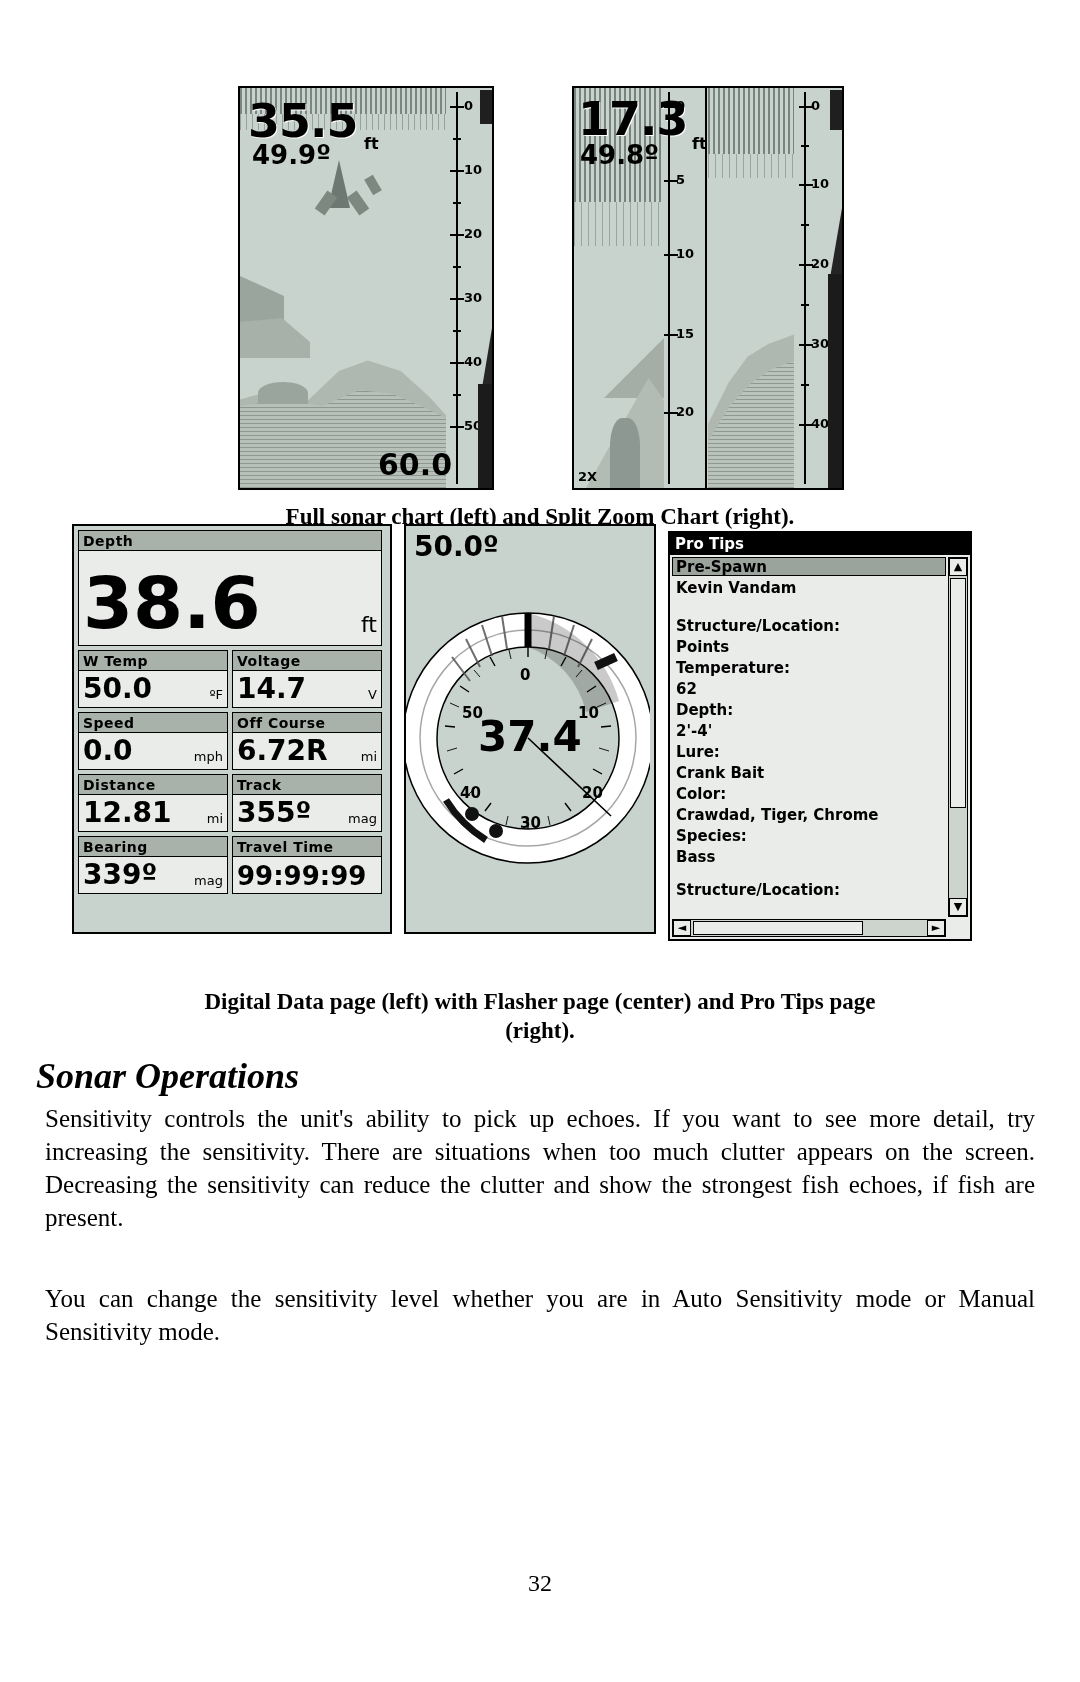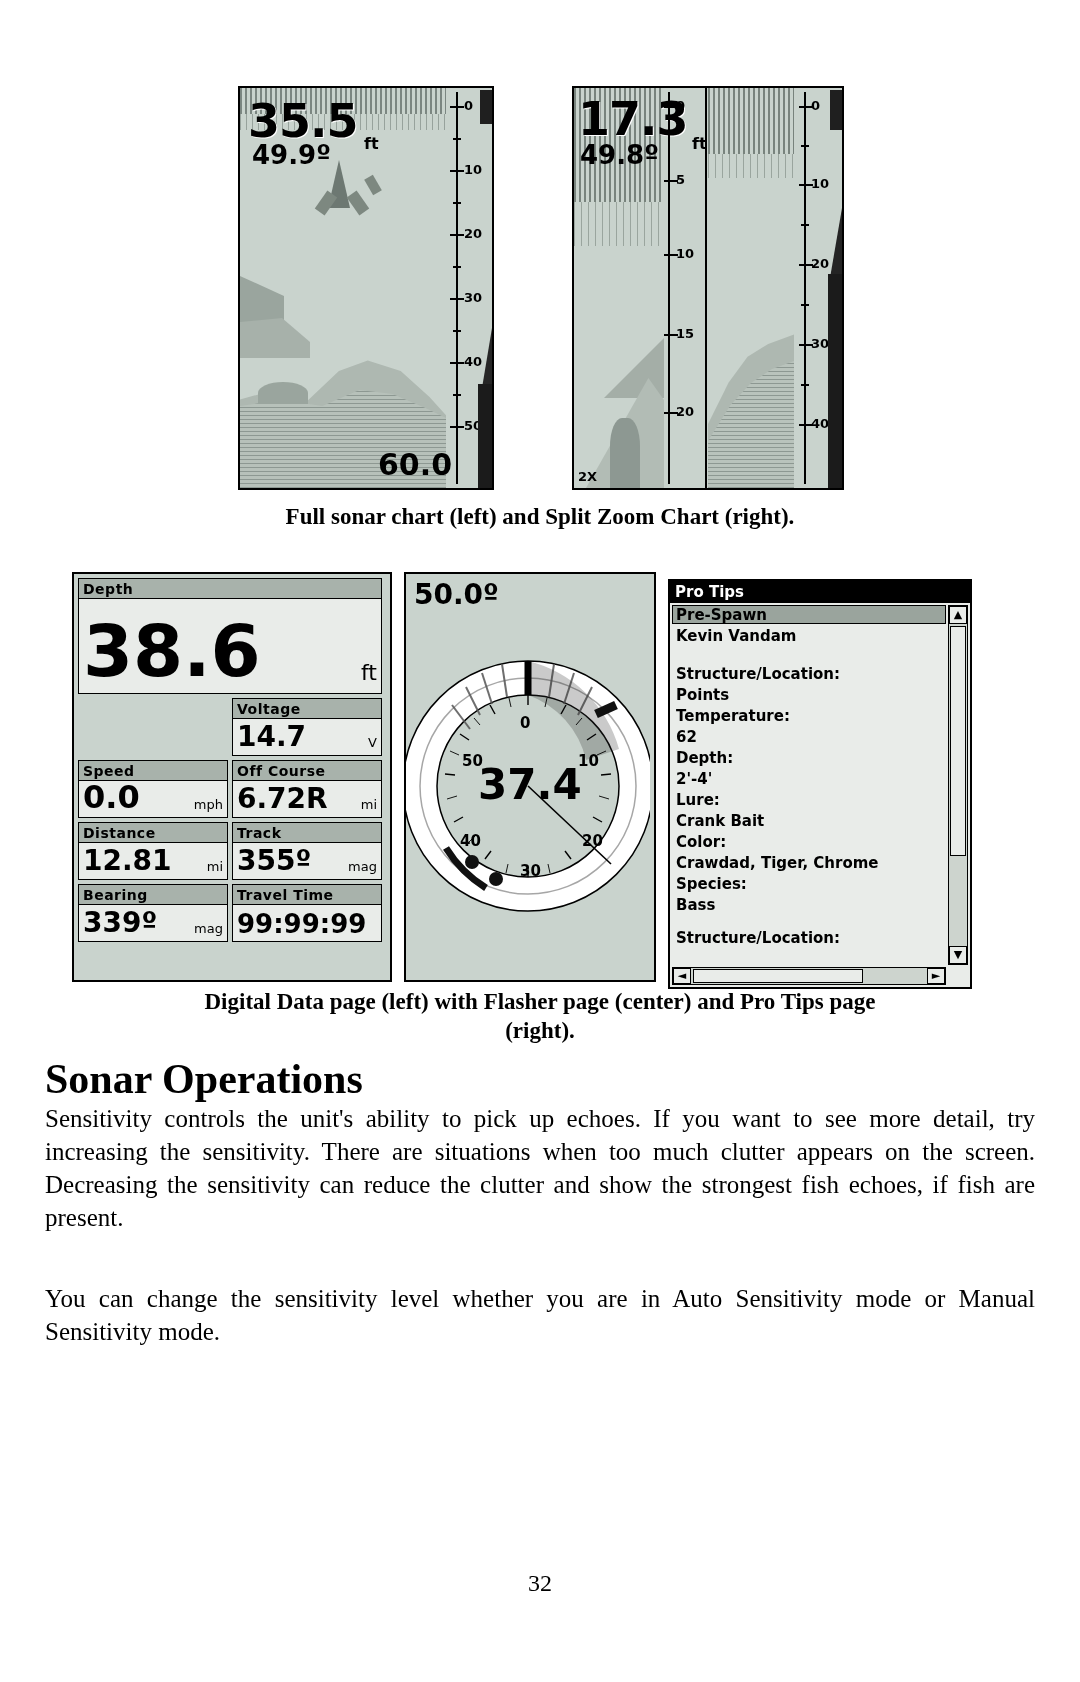--- a/index.html
+++ b/index.html
@@ -33,21 +33,21 @@
   .darkband{position:absolute;background:#2b2b2b;}
 
   .caption{
     position:absolute;left:0;width:1080px;text-align:center;
     font-family:"Liberation Serif",serif;font-weight:bold;font-size:23px;
   }
   #cap1{top:504px;}
   #cap2{top:988px;line-height:1.25;}
 
   
-  .mid-row{position:absolute;left:0;top:572px;width:932px;height:420px;}
+  .mid-row{position:absolute;left:0;top:524px;width:932px;height:420px;}
   .panel{position:absolute;border:2px solid #000;background:#c9d3cd;}
   #digital-data{left:72px;top:0;width:316px;height:406px;}
   #flasher{left:404px;top:0;width:248px;height:406px;}
   #protips{left:668px;top:0;width:300px;height:406px;margin-top:7px;}
 
   .dd-cell{position:absolute;border:1px solid #000;background:#e9ece9;box-sizing:border-box;}
   .dd-title{
     position:absolute;left:0;top:0;right:0;height:20px;background:#a8b2ab;
     border-bottom:1px solid #000;
     font-family:"DejaVu Sans",sans-serif;font-weight:bold;font-size:14px;
@@ -82,22 +82,22 @@
   }
   .pt-sel{position:absolute;left:2px;right:24px;height:19px;background:#9aa49d;border:1px solid #000;box-sizing:border-box;}
   .pt-scroll-v{position:absolute;right:2px;top:2px;width:20px;bottom:22px;background:#cdd4ce;border:1px solid #000;box-sizing:border-box;}
   .pt-scroll-h{position:absolute;left:2px;right:24px;bottom:2px;height:18px;background:#cdd4ce;border:1px solid #000;box-sizing:border-box;}
   .pt-thumb{position:absolute;background:#e9ece9;border:1px solid #000;box-sizing:border-box;}
   .arrowbtn{position:absolute;background:#e9ece9;border:1px solid #000;box-sizing:border-box;
     font-family:"DejaVu Sans",sans-serif;font-size:11px;text-align:center;line-height:16px;}
 
   
   .h1{
-    position:absolute;left:45px;top:1055px;width:990px;
-    font-family:"Liberation Serif",serif;font-weight:bold;font-size:42px;
+    position:absolute;left:36px;top:1055px;width:990px;
+    font-family:"Liberation Serif",serif;font-weight:bold;font-size:36px;font-style:italic;
   }
   .para{
     position:absolute;left:45px;width:990px;
     font-family:"Liberation Serif",serif;font-size:25px;line-height:1.32;
     text-align:justify;
   }
   #p1{top:1102px;}
   #p2{top:1282px;}
   .pageno{
     position:absolute;left:0;top:1570px;width:1080px;text-align:center;
@@ -225,30 +225,35 @@
   <div class="mid-row">
 
     <div class="panel" id="digital-data">
 
       <div class="dd-cell" style="left:4px;top:4px;width:304px;height:116px;">
         <div class="dd-title">Depth</div>
         <div class="dd-val" style="font-size:72px;bottom:6px;margin-top:30px;">38.6</div>
         <div class="dd-unit" style="font-size:22px;bottom:8px;">ft</div>
       </div>
 
+      <div class="dd-cell" style="left:4px;top:124px;width:150px;height:58px;">
+        <div class="dd-title">W Temp</div>
+        <div class="dd-val" style="font-size:28px;bottom:4px;">50.0</div>
+        <div class="dd-unit">ºF</div>
+      </div>
 
       <div class="dd-cell" style="left:158px;top:124px;width:150px;height:58px;">
         <div class="dd-title">Voltage</div>
         <div class="dd-val" style="font-size:28px;bottom:4px;">14.7</div>
         <div class="dd-unit">V</div>
       </div>
 
       <div class="dd-cell" style="left:4px;top:186px;width:150px;height:58px;">
         <div class="dd-title">Speed</div>
-        <div class="dd-val" style="font-size:32px;bottom:4px;margin-top:38px;">0.0</div>
+        <div class="dd-val" style="font-size:28px;bottom:4px;margin-top:38px;">0.0</div>
         <div class="dd-unit">mph</div>
       </div>
 
       <div class="dd-cell" style="left:158px;top:186px;width:150px;height:58px;">
         <div class="dd-title">Off Course</div>
         <div class="dd-val" style="font-size:28px;bottom:4px;">6.72R</div>
         <div class="dd-unit">mi</div>
       </div>
 
       <div class="dd-cell" style="left:4px;top:248px;width:150px;height:58px;">

